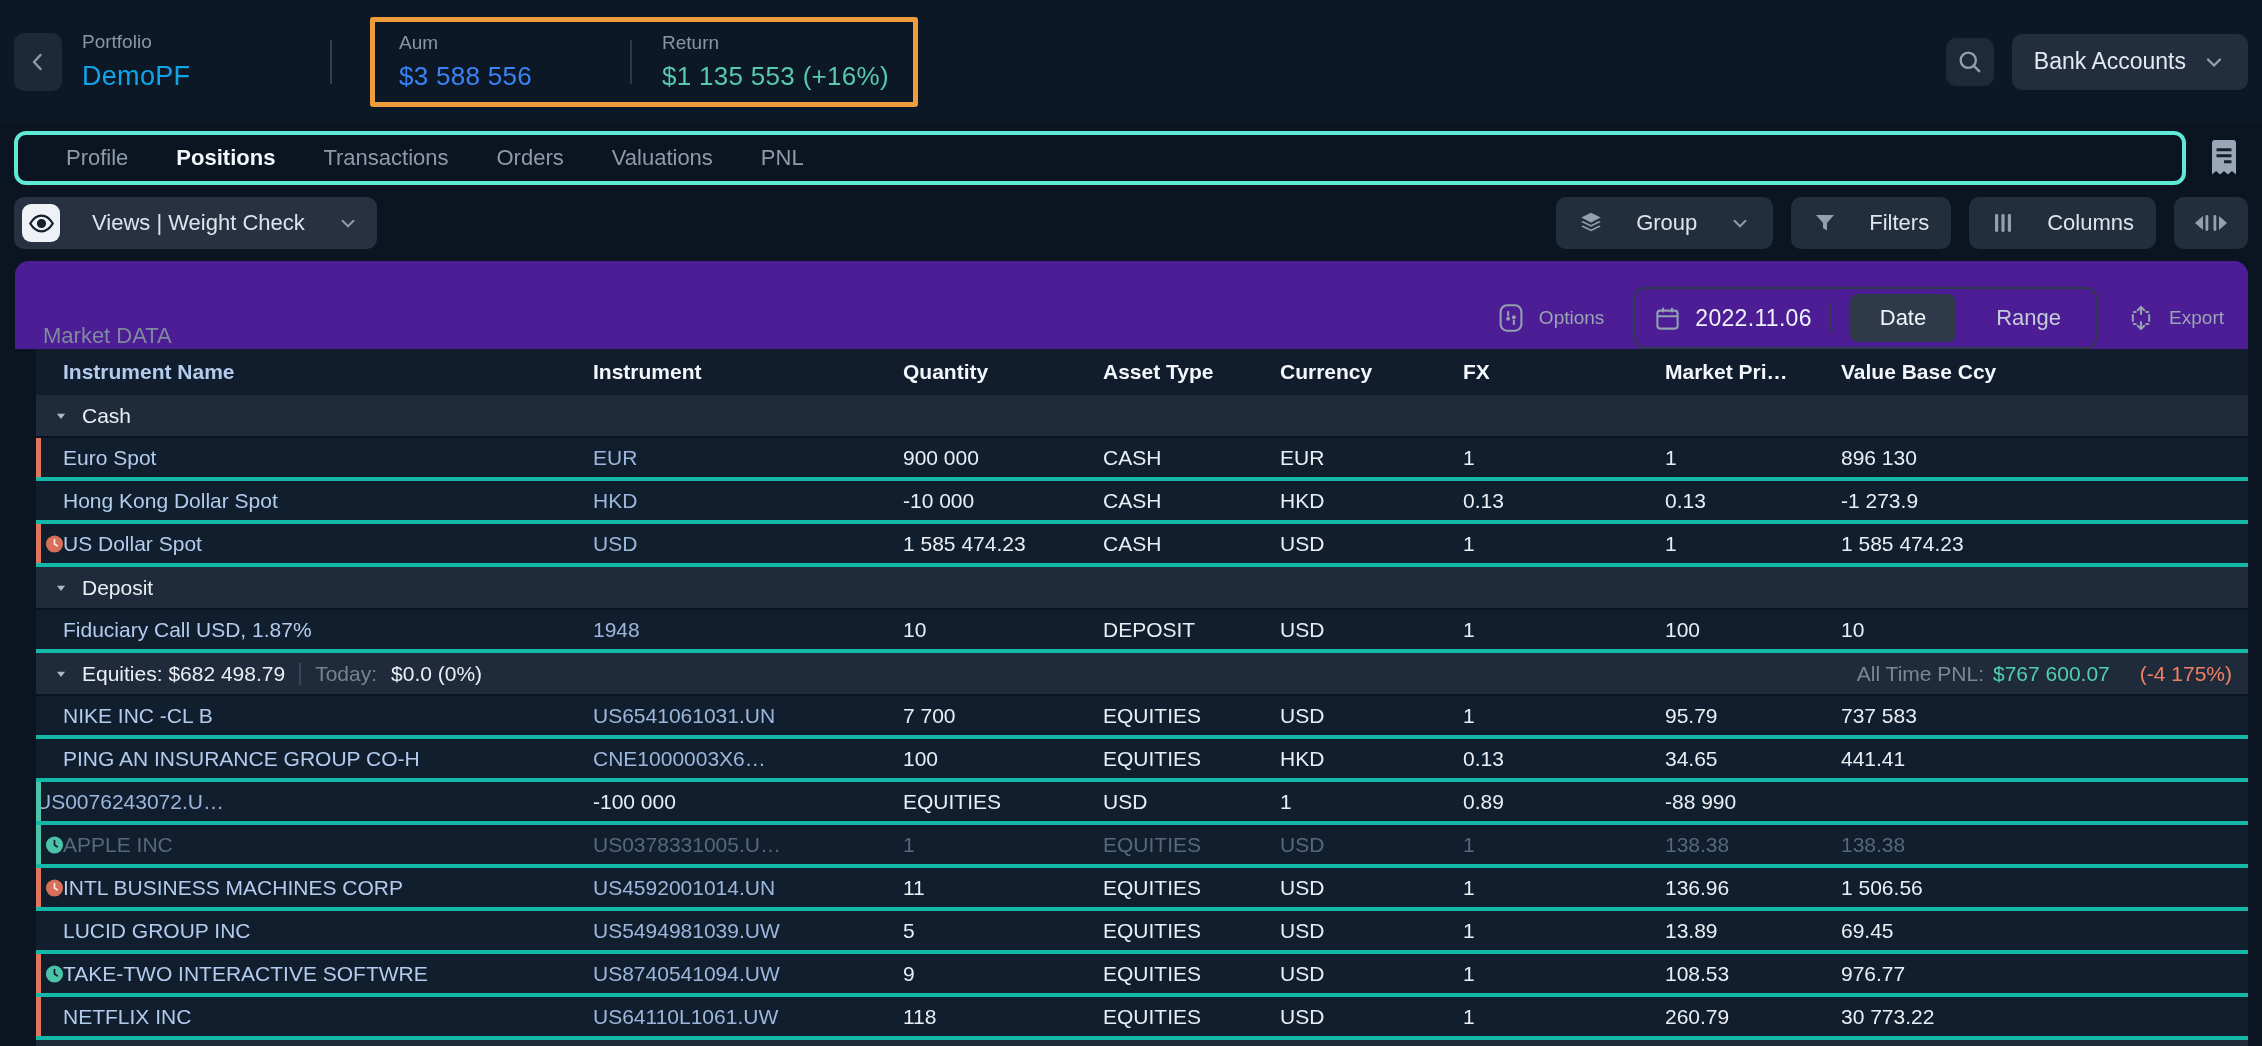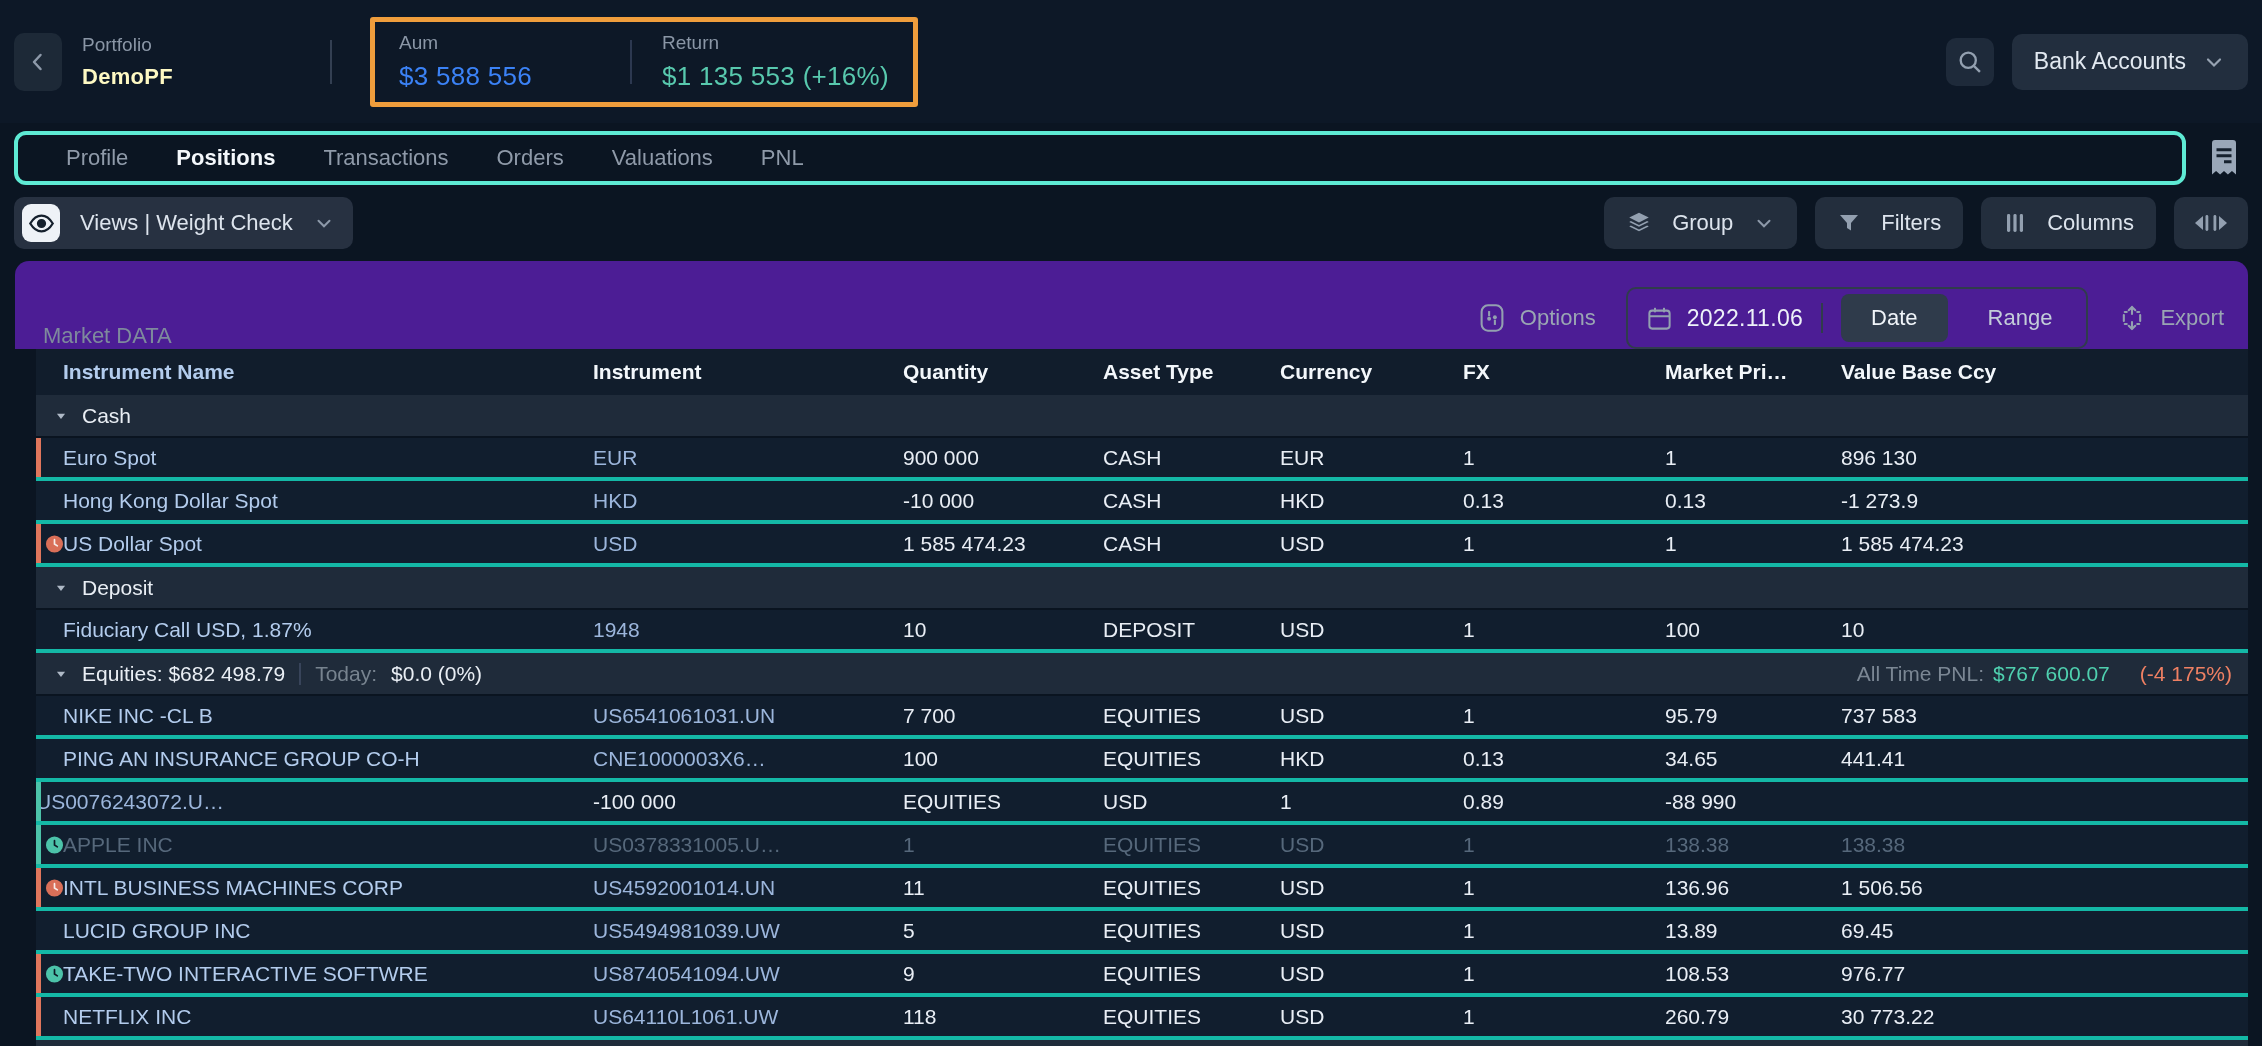--- a/index.html
+++ b/index.html
@@ -11,21 +11,21 @@
     -webkit-font-smoothing: antialiased;
   }
   .app { width: 2262px; height: 1046px; background: #0b1522; position: relative; }
 
   
   .topbar { height: 123px; background: #0d1827; display: flex; align-items: center; padding: 0 14px; }
   .back-btn { width: 48px; height: 58px; border-radius: 10px; background: #1d2937; border: none;
               display: flex; align-items: center; justify-content: center; cursor: pointer; flex: none; }
   .pf-block { margin-left: 20px; width: 248px; }
   .pf-label { font-size: 19px; color: #8a96a6; margin-bottom: 8px; }
-  .pf-name  { font-size: 22px; color: #fef9c3; font-weight: 700; letter-spacing: .3px; }
+  .pf-name  { font-size: 27px; color: #0ea5e9; font-weight: 400; letter-spacing: .3px; }
   .vdiv { width: 2px; height: 44px; background: #333f52; flex: none; }
   .highlight-box { margin-left: 38px; height: 90px; border: 5px solid #ef9d3c; border-radius: 3px;
                    display: flex; align-items: center; padding: 0 24px; flex: none; }
   .stat { min-width: 225px; }
   .stat-label { font-size: 19px; color: #8a96a6; margin-bottom: 7px; }
   .stat-value { font-size: 26px; letter-spacing: .3px; }
   .stat-value.white { color: #3b82f6; }
   .stat-value.teal  { color: #58c9ae; }
   .stat-div { width: 2px; height: 44px; background: #2c3850; margin: 0 30px 0 6px; flex: none; }
   .topbar-right { margin-left: auto; display: flex; align-items: center; gap: 18px; }
@@ -40,34 +40,34 @@
   .tabs-box { flex: 1; height: 54px; border: 4px solid #5eead4; border-radius: 12px;
               display: flex; align-items: center; padding: 0 48px; gap: 48px; }
   .tab { font-size: 22px; color: #8f9aa9; background: none; border: none; font-family: inherit; cursor: pointer; padding: 0; }
   .tab.active { color: #f4f8fc; font-weight: 700; }
   .receipt-btn { width: 48px; height: 48px; margin-left: 14px; background: none; border: none;
                  display: flex; align-items: center; justify-content: center; cursor: pointer; }
 
   
   .views-row { margin: 12px 14px 0; height: 52px; display: flex; align-items: center; }
   .btn { height: 52px; border-radius: 10px; background: #232e3d; border: none; display: flex;
-         align-items: center; gap: 20px; padding: 0 22px; font-size: 22px; color: #dde4ed;
+         align-items: center; gap: 32px; padding: 0 22px; font-size: 22px; color: #dde4ed;
          font-family: inherit; cursor: pointer; }
   .views-btn { background: #273141; padding: 0 18px 0 8px; }
   .eye-sq { width: 38px; height: 38px; border-radius: 9px; background: #eef2f7;
             display: flex; align-items: center; justify-content: center; }
   .views-right { margin-left: auto; display: flex; align-items: center; gap: 18px; }
 
   
   .market-bar { margin: 12px 14px 0 15px; height: 88px; background: #4c1d95;
                 border-radius: 14px 14px 0 0; display: flex; align-items: flex-end; padding: 0 24px 0 28px; }
   .market-title { font-size: 22px; color: #7e8a9d; }
   .market-right { margin-left: auto; display: flex; align-items: center; gap: 30px; }
   .ilabel-btn { display: flex; align-items: center; gap: 14px; background: none; border: none;
-                font-size: 22px; color: #9aa5b3; font-family: inherit; cursor: pointer; }
+                font-size: 19px; color: #9aa5b3; font-family: inherit; cursor: pointer; }
   .date-group { display: flex; align-items: center; height: 62px; border: 2px solid #303c4c;
                 border-radius: 10px; padding: 0 8px 0 18px; gap: 14px; }
   .date-value { font-size: 23px; color: #edf2f8; letter-spacing: .3px; }
   .dg-div { width: 2px; height: 30px; background: #303c4c; margin: 0 4px; }
   .chip { height: 48px; border: none; border-radius: 8px; font-size: 22px; font-family: inherit; cursor: pointer; }
   .chip.active { background: #2f3b4b; color: #f0f4f9; padding: 0 30px; }
   .chip.plain  { background: none; color: #c3cdd9; padding: 0 26px; }
 
   .table-panel { margin: 0 14px 0 36px; position: relative; }
   .grid { display: grid; grid-template-columns: 557px 310px 200px 177px 183px 202px 176px 1fr; align-items: center; }

